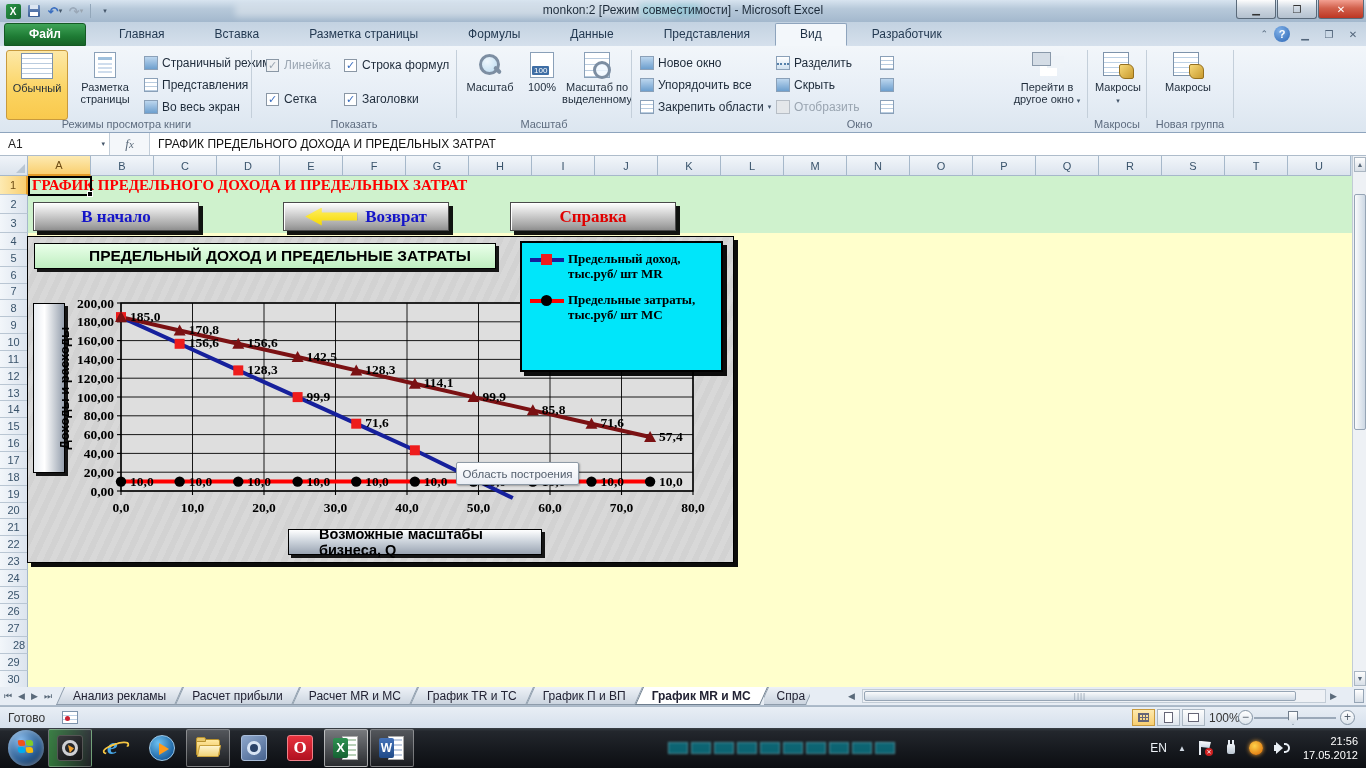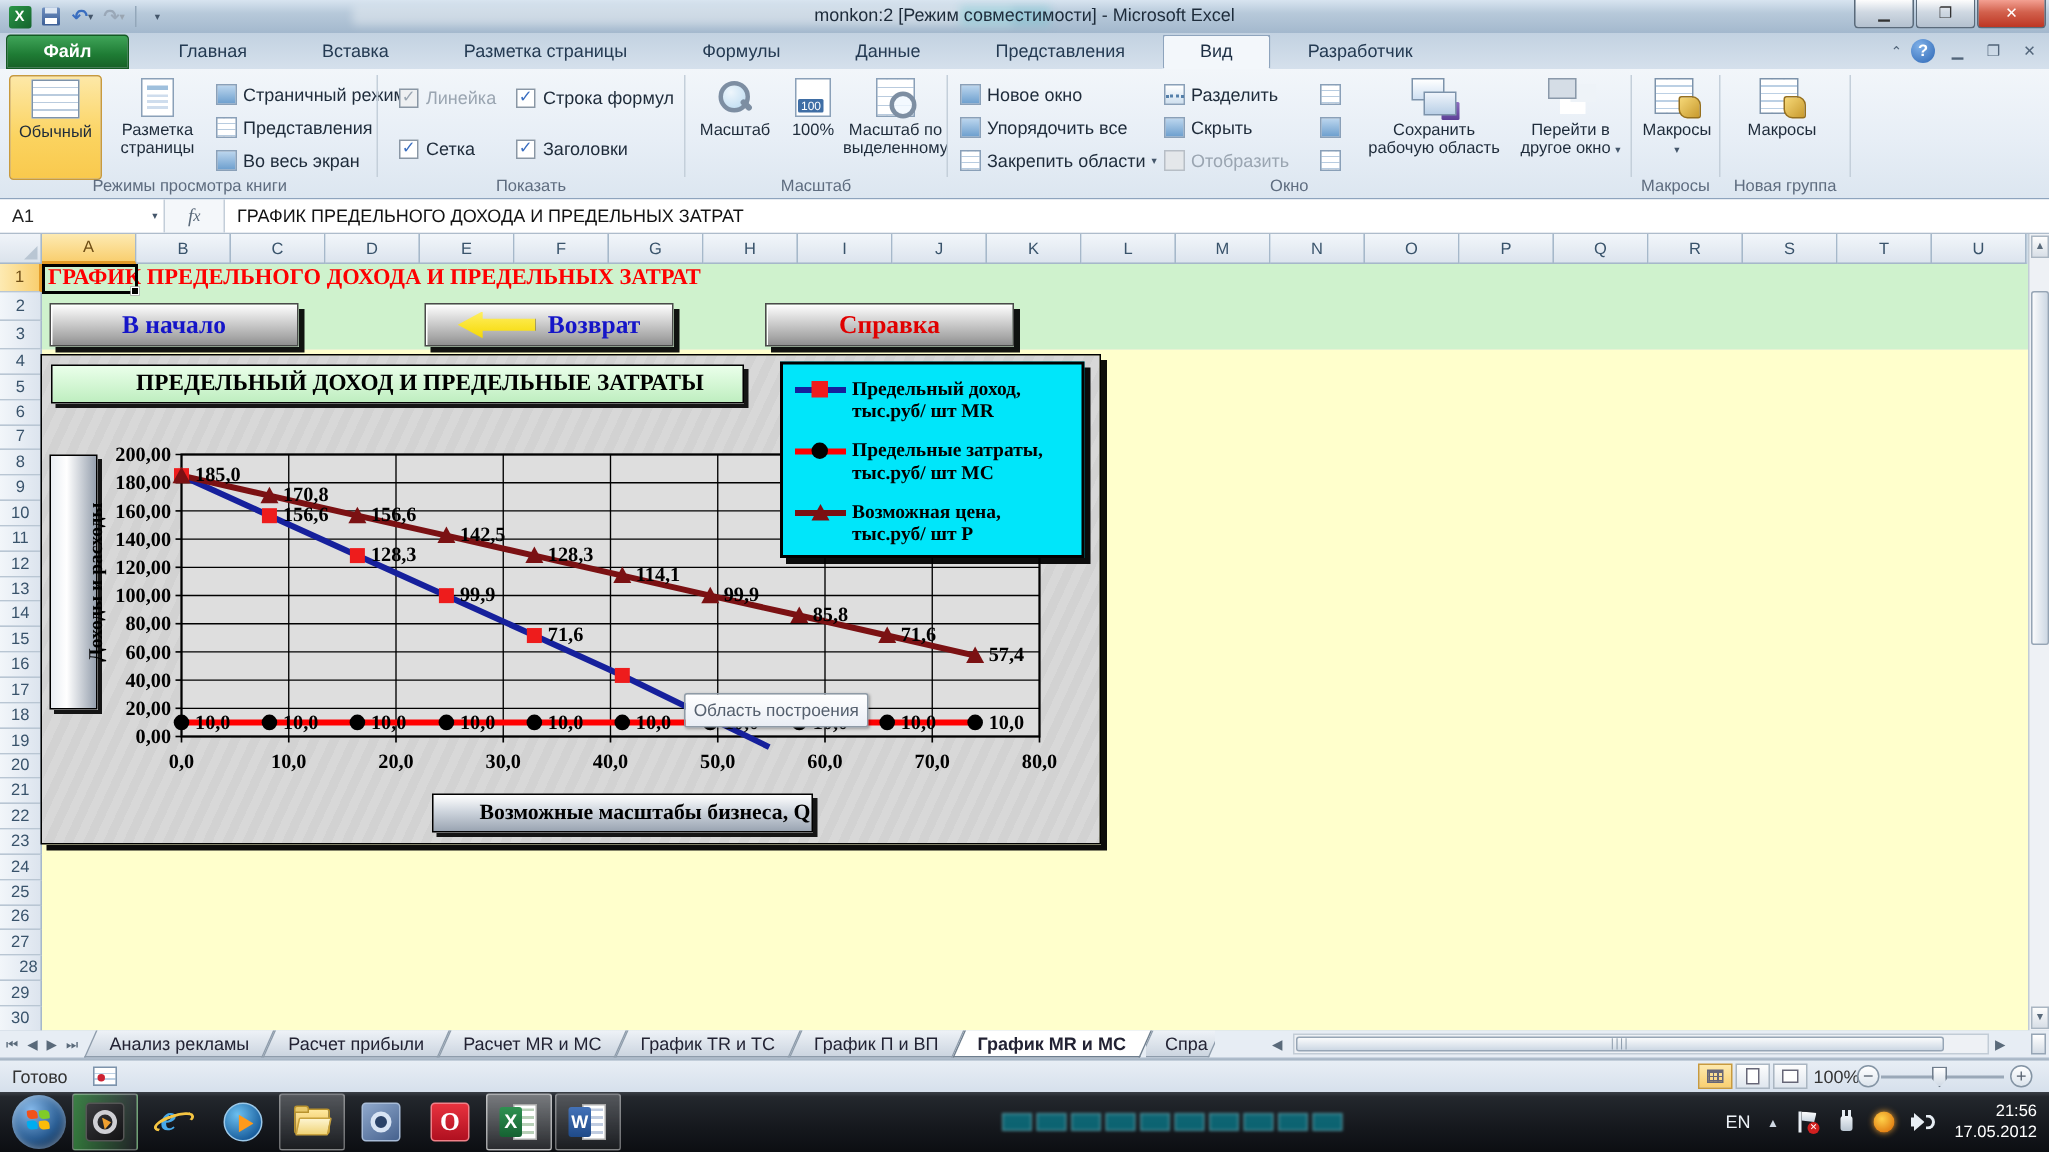--- a/index.html
+++ b/index.html
@@ -126,21 +126,21 @@
 
   
   .chart { position:absolute; left:27px; top:236px; width:707px; height:327px;
     background:
       radial-gradient(circle at 20% 30%, rgba(255,255,255,.5) 0 2px, transparent 3px),
       radial-gradient(circle at 70% 60%, rgba(255,255,255,.4) 0 2px, transparent 3px),
       repeating-linear-gradient(115deg,#d8d8d8 0 6px,#d2d2d2 6px 12px);
     border:1.5px solid #000; box-shadow:4px 4px 0 rgba(0,0,0,.95); }
   .plaque { position:absolute; border:1.5px solid #000; box-shadow:3px 3px 0 rgba(0,0,0,.9);
     display:flex; align-items:center; justify-content:center;
-    font-family:Liberation Serif, serif; font-weight:bold; color:#000;padding-left:30px; }
+    font-family:Liberation Sans, sans-serif; font-weight:bold; color:#000;padding-left:30px; }
   .plaque.green { background:linear-gradient(180deg,#eaffea,#bfeec0); }
   .plaque.metal { background:linear-gradient(180deg,#ffffff,#cfd6de 45%,#9aa4b2); }
   .plaque.metal-v { background:linear-gradient(90deg,#e9edf2,#ffffff 35%,#96a0ae); }
   .legend { position:absolute; left:492px; top:4px; width:203px; height:131px; background:#00e6fa;
     border:2px solid #000; box-shadow:4px 4px 0 rgba(0,0,0,.95); padding:8px 6px 0 8px; }
   .lg-item { display:flex; margin-bottom:11px; }
   .lg-marker { width:34px; height:16px; position:relative; flex:none; margin-top:1px; }
   .lg-line { position:absolute; left:0; top:6px; width:34px; height:4px; }
   .lg-shape { position:absolute; left:11px; top:2px; }
   .lg-text { font-family:"Liberation Serif",serif; font-weight:bold; font-size:13px; line-height:15px; color:#000; margin-left:4px; }
@@ -345,26 +345,20 @@
       <span>Отобразить</span>
     </div>
     <div class="sitem" style="left:880px;top:8px;">
       <span class="si grid"></span>
     </div>
     <div class="sitem" style="left:880px;top:30px;">
       <span class="si blue"></span>
     </div>
     <div class="sitem" style="left:880px;top:52px;">
       <span class="si grid"></span>
-    </div>
-    <div class="bigbtn" style="left:906px;width:100px;">
-      <span class="ic-wins">
-          <span class="fl"></span>
-        </span>
-      <span class="blabel">Сохранить рабочую область</span>
     </div>
     <div class="bigbtn" style="left:1008px;width:78px;">
       <span class="ic-4win"></span>
       <span class="blabel"><span>Перейти в другое окно</span> <span class="drop">▾</span></span>
     </div>
     <div class="rgrouplabel" style="left:632px;width:455px;">Окно</div>
     <div class="rsep" style="left:1087px;"></div>
 
     <div class="bigbtn" style="left:1092px;width:52px;">
       <span class="ic-macro"></span>
@@ -601,30 +595,20 @@
         <div class="lg-item">
           <div class="lg-marker">
             <div class="lg-line" style="background: rgb(255, 0, 0);"></div>
             <div class="lg-shape" style="width: 11px; height: 11px; border-radius: 50%; background: rgb(0, 0, 0);"></div>
           </div>
           <div class="lg-text">
             <div>Предельные затраты,</div>
             <div>тыс.руб/ шт МС</div>
           </div>
         </div>
-        <div class="lg-item">
-          <div class="lg-marker">
-            <div class="lg-line" style="background: rgb(123, 17, 19);"></div>
-            <div class="lg-shape" style="width: 0px; height: 0px; border-left: 6px solid transparent; border-right: 6px solid transparent; border-bottom: 11px solid rgb(123, 17, 19);"></div>
-          </div>
-          <div class="lg-text">
-            <div>Возможная цена,</div>
-            <div>тыс.руб/ шт Р</div>
-          </div>
-        </div>
       </div>
     <div class="tooltip">Область построения</div>
   </div>
 
   <div class="vscroll">
     <div class="varrow" style="top:1px;">▲</div>
     <div class="vthumb"></div>
     <div class="varrow" style="bottom:1px;">▼</div>
   </div>
 

